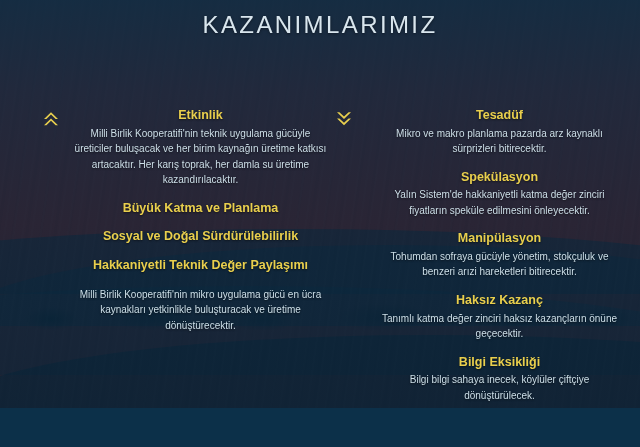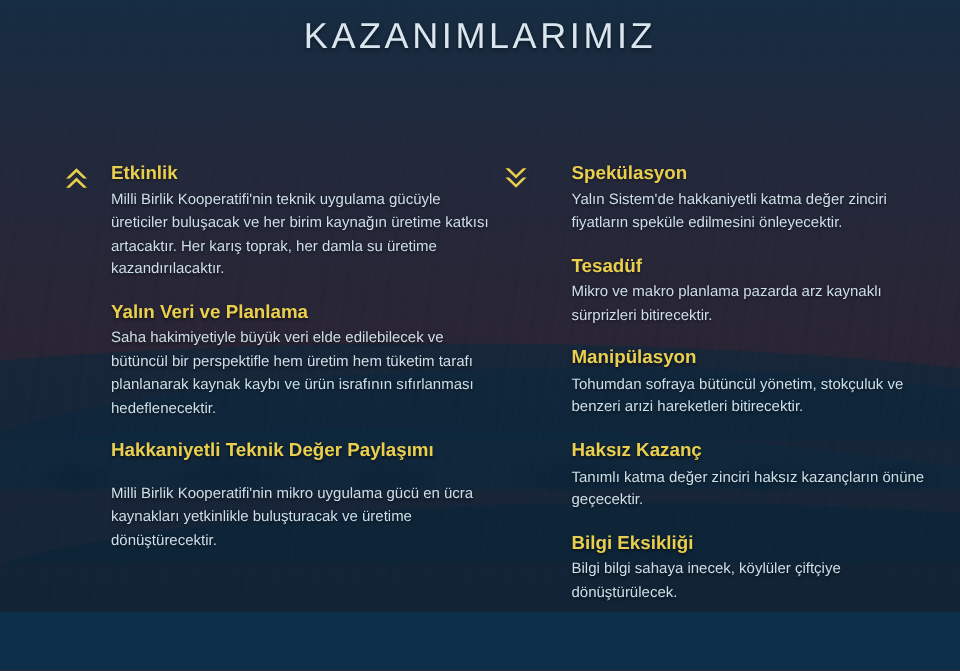--- a/index.html
+++ b/index.html
@@ -109,21 +109,21 @@
     width:18px; height:18px;
     color:#e8cf4e;
     display:block;
   }
   .column.right .col-icon { left:8px; }
   .col-icon svg { display:block; width:18px; height:18px; }
 
   .items { padding-left:38px; }
   .column.right .items { padding-left:40px; }
 
-  .item { margin-bottom:13px; }
+  .item { margin-bottom:13px;text-align:center; }
   .item:last-child { margin-bottom:0; }
 
   .item-title {
     color:#e9cf4d;
     font-size:12.5px;
     font-weight:bold;
     line-height:1.25;
     margin-bottom:2px;
     text-shadow:0 1px 2px rgba(0,0,0,.5);
   }
@@ -168,25 +168,25 @@
       </span>
 
       <div class="items">
 
         <div class="item">
           <div class="item-title">Etkinlik</div>
           <div class="item-desc">Milli Birlik Kooperatifi'nin teknik uygulama gücüyle üreticiler buluşacak ve her birim kaynağın üretime katkısı artacaktır. Her karış toprak, her damla su üretime kazandırılacaktır.</div>
         </div>
 
         <div class="item">
-          <div class="item-title">Yalın Veri ve Planlama</div>
-          <div class="item-desc">Saha hakimiyetiyle büyük veri elde edilebilecek ve bütüncül bir perspektifle hem üretim hem tüketim tarafı planlanarak kaynak kaybı ve ürün israfının sıfırlanması hedeflenecektir.</div>
-        </div>
-
-        <div class="item">
+          <div class="item-title">Büyük Katma ve Planlama</div>
+        </div>
+
+        <div class="item">
+          <div class="item-title">Sosyal ve Doğal Sürdürülebilirlik</div>
         </div>
 
         <div class="item">
           <div class="item-title">Hakkaniyetli Teknik Değer Paylaşımı</div>
         </div>
 
         <div class="item">
           <div class="item-desc">Milli Birlik Kooperatifi'nin mikro uygulama gücü en ücra kaynakları yetkinlikle buluşturacak ve üretime dönüştürecektir.</div>
         </div>
 
@@ -198,32 +198,32 @@
       <span class="col-icon">
         <svg viewBox="0 0 18 18" aria-hidden="true">
           <path d="M9 9.0 L2 2.2 L4.4 2.2 L9 6.6 L13.6 2.2 L16 2.2 Z" fill="currentColor"></path>
           <path d="M9 15.2 L2 8.4 L4.4 8.4 L9 12.8 L13.6 8.4 L16 8.4 Z" fill="currentColor"></path>
         </svg>
       </span>
 
       <div class="items">
 
         <div class="item">
+          <div class="item-title">Tesadüf</div>
+          <div class="item-desc">Mikro ve makro planlama pazarda arz kaynaklı sürprizleri bitirecektir.</div>
+        </div>
+
+        <div class="item">
           <div class="item-title">Spekülasyon</div>
           <div class="item-desc">Yalın Sistem'de hakkaniyetli katma değer zinciri fiyatların speküle edilmesini önleyecektir.</div>
         </div>
 
         <div class="item">
-          <div class="item-title">Tesadüf</div>
-          <div class="item-desc">Mikro ve makro planlama pazarda arz kaynaklı sürprizleri bitirecektir.</div>
-        </div>
-
-        <div class="item">
           <div class="item-title">Manipülasyon</div>
-          <div class="item-desc">Tohumdan sofraya bütüncül yönetim, stokçuluk ve benzeri arızi hareketleri bitirecektir.</div>
+          <div class="item-desc">Tohumdan sofraya gücüyle yönetim, stokçuluk ve benzeri arızi hareketleri bitirecektir.</div>
         </div>
 
         <div class="item">
           <div class="item-title">Haksız Kazanç</div>
           <div class="item-desc">Tanımlı katma değer zinciri haksız kazançların önüne geçecektir.</div>
         </div>
 
         <div class="item">
           <div class="item-title">Bilgi Eksikliği</div>
           <div class="item-desc">Bilgi bilgi sahaya inecek, köylüler çiftçiye dönüştürülecek.</div>

